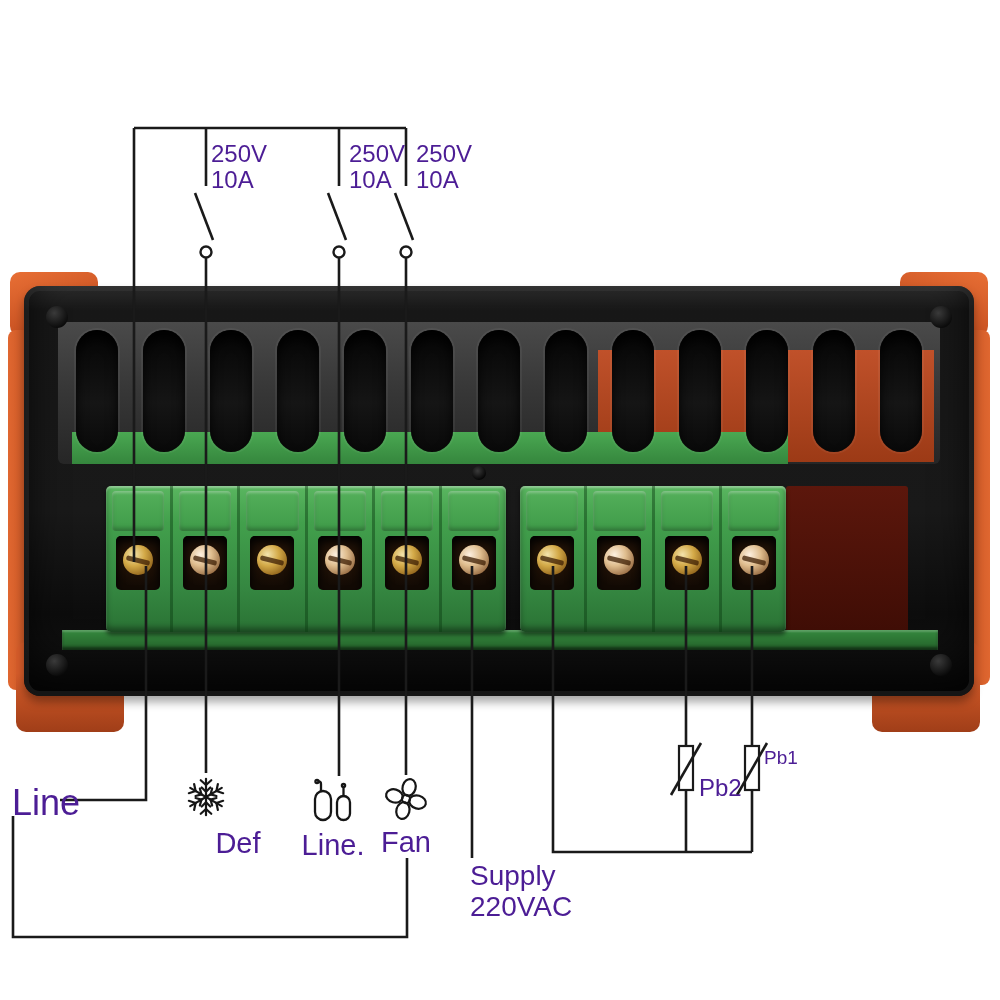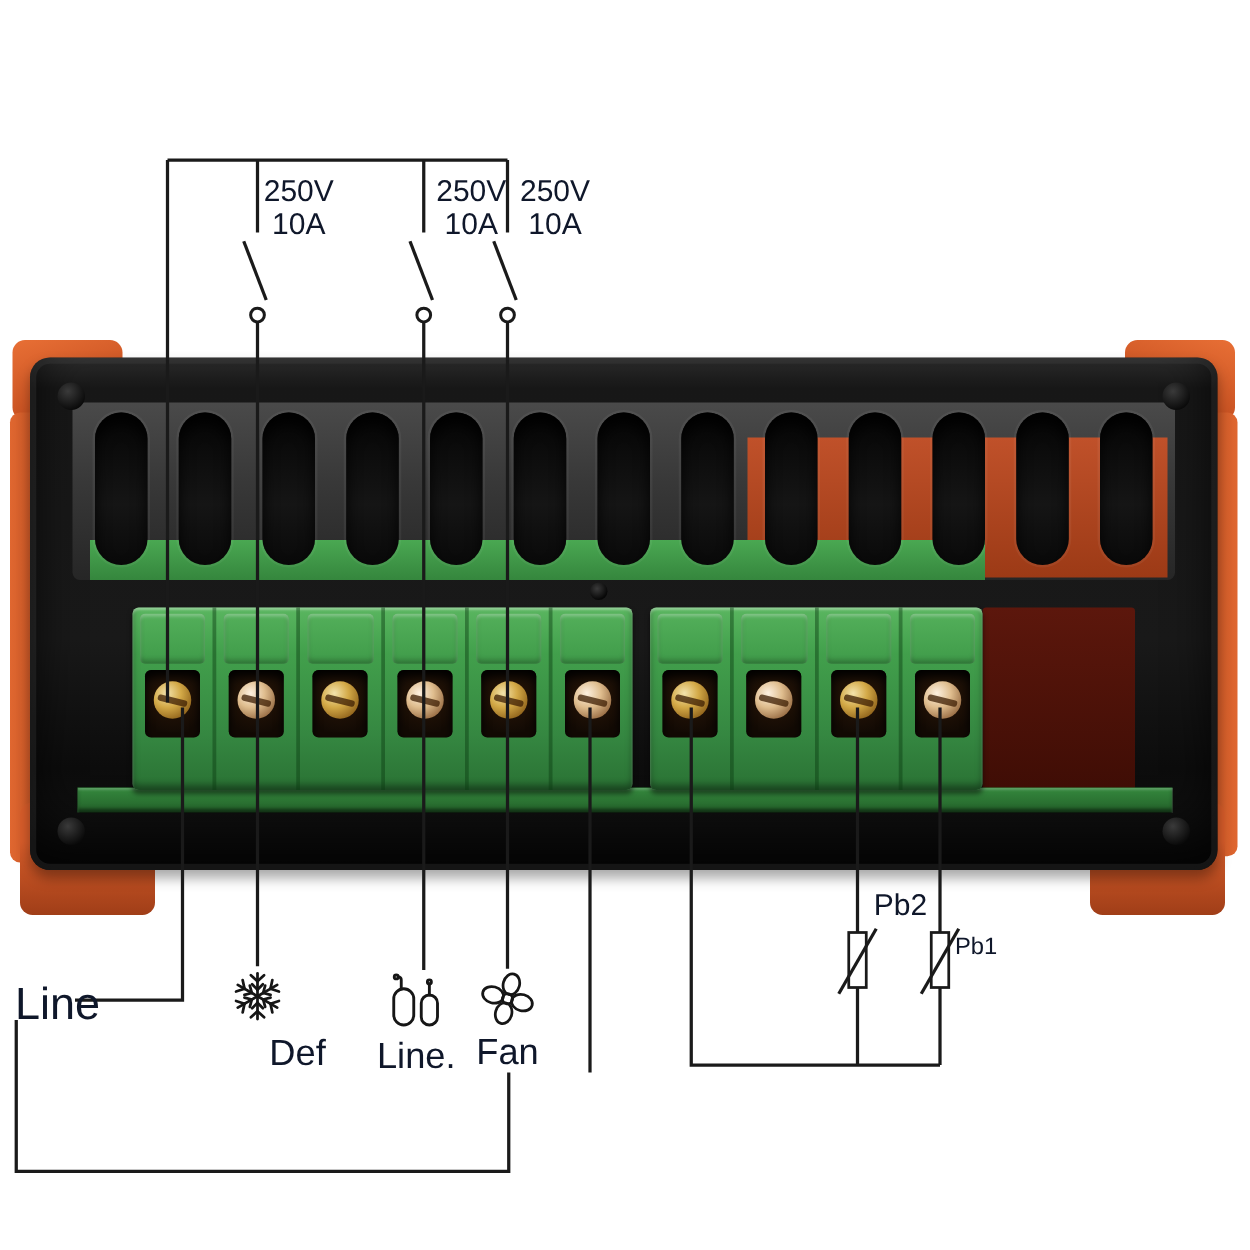--- a/index.html
+++ b/index.html
@@ -72,31 +72,31 @@
         background:linear-gradient(180deg,#35893e,#236129);
         box-shadow:inset 0 2px 2px rgba(255,255,255,.2), inset 0 -3px 3px rgba(0,0,0,.5);}
 
   
   .wires{position:absolute;left:0;top:0;z-index:10;pointer-events:none;}
   .wires path, .wires line{stroke:#1a1a1a;stroke-width:2.6;fill:none;}
   .wires circle{stroke:#1a1a1a;stroke-width:2.4;fill:#fff;}
   .wires rect{stroke:#1a1a1a;stroke-width:2.2;fill:#fff;}
 
   
-  .lbl{position:absolute;z-index:11;white-space:pre-line;color:#0f172a;text-align:center;}
+  .lbl{position:absolute;z-index:11;white-space:pre-line;color:#4c1d95;}
   .rating{font-size:24px;line-height:25.5px;}
   #lbl-rating1{left:211px;top:141px;}
   #lbl-rating2{left:349px;top:141px;}
   #lbl-rating3{left:416px;top:141px;}
   #lbl-line{left:12px;top:782px;font-size:36px;}
   #lbl-def{left:206px;top:827px;transform:translateX(-50%);font-size:29px;margin-left:32px;}
   #lbl-comp{left:333px;top:829px;transform:translateX(-50%);font-size:29px;}
   #lbl-fan{left:406px;top:826px;transform:translateX(-50%);font-size:29px;}
   #lbl-supply{left:470px;top:860px;font-size:28px;line-height:31px;}
-  #lbl-pb2{left:699px;top:711px;font-size:24px;}
+  #lbl-pb2{left:699px;top:774px;font-size:24px;}
   #lbl-pb1{left:764px;top:747px;font-size:19px;}
 
   
   .licon{position:absolute;z-index:11;}
   .licon svg{display:block;}
   .licon svg *{stroke:#161616;stroke-width:2.3;fill:none;stroke-linecap:round;}
   #icon-def{left:183px;top:774px;}
   #icon-comp{left:309px;top:777px;}
   #icon-fan{left:383px;top:776px;}
 </style>
@@ -295,16 +295,18 @@
   <div class="lbl rating" id="lbl-rating1">250V
 10A</div>
   <div class="lbl rating" id="lbl-rating2">250V
 10A</div>
   <div class="lbl rating" id="lbl-rating3">250V
 10A</div>
   <div class="lbl" id="lbl-line">Line</div>
   <div class="lbl" id="lbl-def">Def</div>
   <div class="lbl" id="lbl-comp">Line.</div>
   <div class="lbl" id="lbl-fan">Fan</div>
+  <div class="lbl" id="lbl-supply">Supply
+220VAC</div>
   <div class="lbl" id="lbl-pb2">Pb2</div>
   <div class="lbl" id="lbl-pb1">Pb1</div>
 
 </div>
 
 </body></html>

